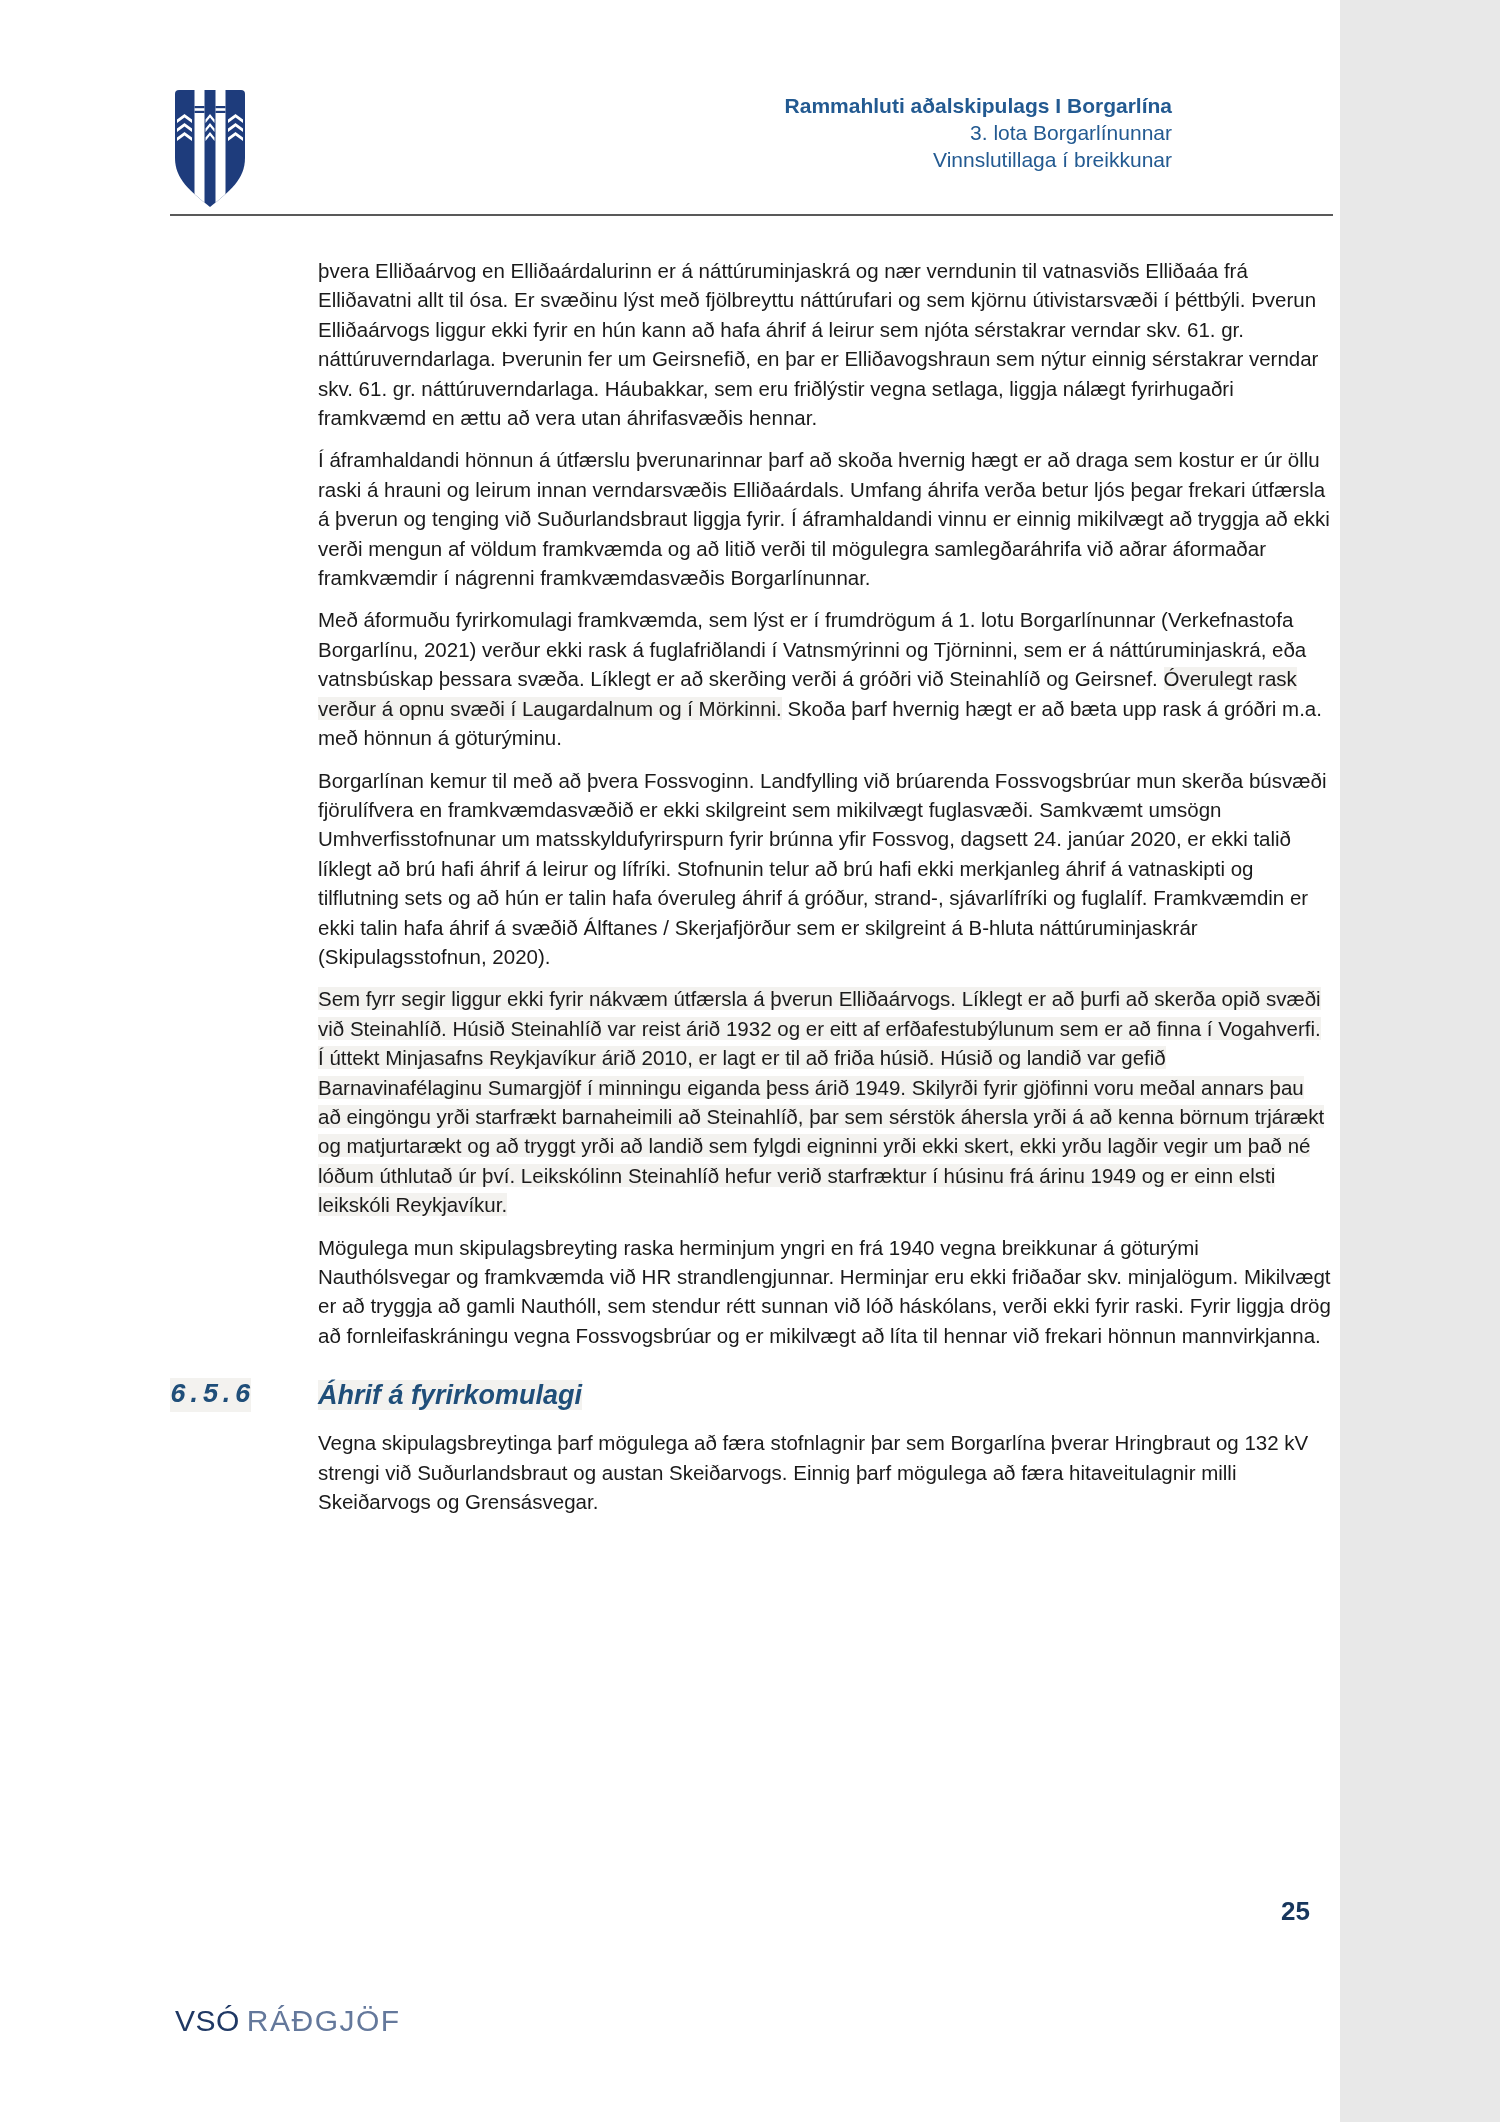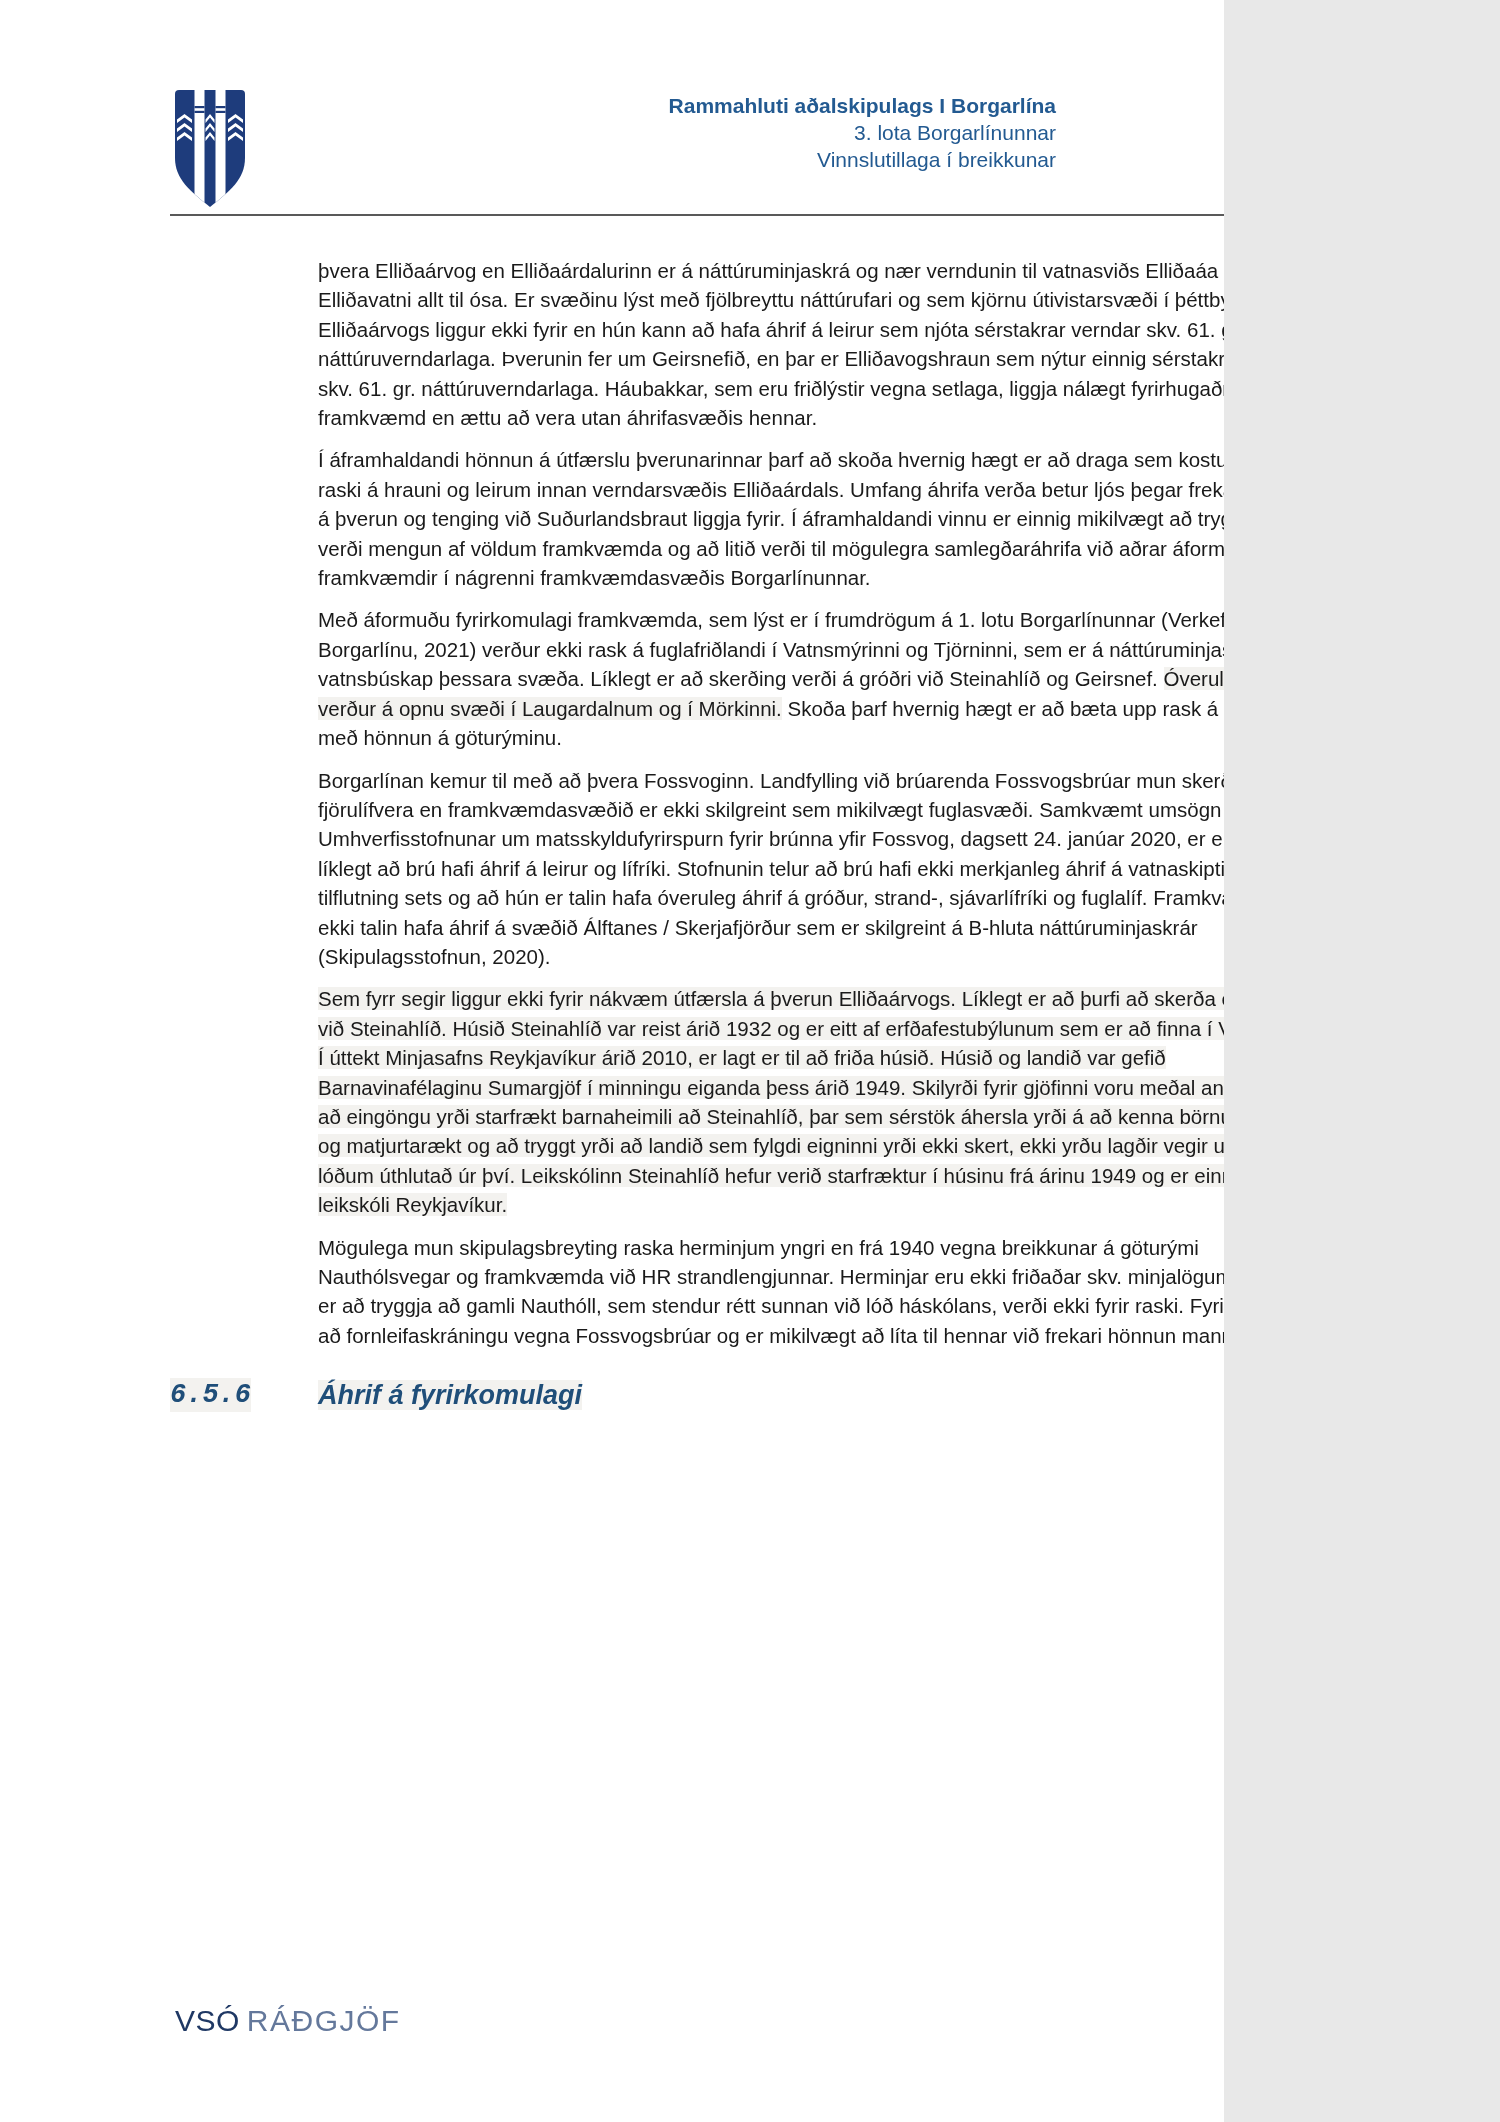--- a/index.html
+++ b/index.html
@@ -1,18 +1,18 @@
 <!DOCTYPE html>
 <html><head>
 <meta charset="utf-8">
 <style>
   html, body { margin: 0; padding: 0; background: #e8e8e8; }
   .page {
     position: relative;
-    width: 1224px;
+    width: 1340px;
     height: 2122px;
     background: #ffffff;
     font-family: "Liberation Sans", sans-serif;
     color: #1a1a1a;
     overflow: hidden;
   }
 
   
   .logo {
     position: absolute;
@@ -139,20 +139,21 @@
   <div class="header-rule"></div>
 
   <div class="doc-body" id="doc-body">
       <p class="body-paragraph"><span>þvera Elliðaárvog en Elliðaárdalurinn er á náttúruminjaskrá og nær verndunin til vatnasviðs Elliðaáa frá Elliðavatni allt til ósa. Er svæðinu lýst með fjölbreyttu náttúrufari og sem kjörnu útivistarsvæði í þéttbýli. Þverun Elliðaárvogs liggur ekki fyrir en hún kann að hafa áhrif á leirur sem njóta sérstakrar verndar skv. 61. gr. náttúruverndarlaga. Þverunin fer um Geirsnefið, en þar er Elliðavogshraun sem nýtur einnig sérstakrar verndar skv. 61. gr. náttúruverndarlaga. Háubakkar, sem eru friðlýstir vegna setlaga, liggja nálægt fyrirhugaðri framkvæmd en ættu að vera utan áhrifasvæðis hennar.</span></p>
       <p class="body-paragraph"><span>Í áframhaldandi hönnun á útfærslu þverunarinnar þarf að skoða hvernig hægt er að draga sem kostur er úr öllu raski á hrauni og leirum innan verndarsvæðis Elliðaárdals. Umfang áhrifa verða betur ljós þegar frekari útfærsla á þverun og tenging við Suðurlandsbraut liggja fyrir. Í áframhaldandi vinnu er einnig mikilvægt að tryggja að ekki verði mengun af völdum framkvæmda og að litið verði til mögulegra samlegðaráhrifa við aðrar áformaðar framkvæmdir í nágrenni framkvæmdasvæðis Borgarlínunnar.</span></p>
       <p class="body-paragraph"><span>Með áformuðu fyrirkomulagi framkvæmda, sem lýst er í frumdrögum á 1. lotu Borgarlínunnar (Verkefnastofa Borgarlínu, 2021) verður ekki rask á fuglafriðlandi í Vatnsmýrinni og Tjörninni, sem er á náttúruminjaskrá, eða vatnsbúskap þessara svæða. Líklegt er að skerðing verði á gróðri við Steinahlíð og Geirsnef. </span><span class="hl">Óverulegt rask verður á opnu svæði í Laugardalnum og í Mörkinni.</span><span> Skoða þarf hvernig hægt er að bæta upp rask á gróðri m.a. með hönnun á göturýminu.</span></p>
       <p class="body-paragraph"><span>Borgarlínan kemur til með að þvera Fossvoginn. Landfylling við brúarenda Fossvogsbrúar mun skerða búsvæði fjörulífvera en framkvæmdasvæðið er ekki skilgreint sem mikilvægt fuglasvæði. Samkvæmt umsögn Umhverfisstofnunar um matsskyldufyrirspurn fyrir brúnna yfir Fossvog, dagsett 24. janúar 2020, er ekki talið líklegt að brú hafi áhrif á leirur og lífríki. Stofnunin telur að brú hafi ekki merkjanleg áhrif á vatnaskipti og tilflutning sets og að hún er talin hafa óveruleg áhrif á gróður, strand-, sjávarlífríki og fuglalíf. Framkvæmdin er ekki talin hafa áhrif á svæðið Álftanes / Skerjafjörður sem er skilgreint á B-hluta náttúruminjaskrár (Skipulagsstofnun, 2020).</span></p>
       <p class="body-paragraph"><span class="hl">Sem fyrr segir liggur ekki fyrir nákvæm útfærsla á þverun Elliðaárvogs. Líklegt er að þurfi að skerða opið svæði við Steinahlíð. Húsið Steinahlíð var reist árið 1932 og er eitt af erfðafestubýlunum sem er að finna í Vogahverfi. Í úttekt Minjasafns Reykjavíkur árið 2010, er lagt er til að friða húsið. Húsið og landið var gefið Barnavinafélaginu Sumargjöf í minningu eiganda þess árið 1949. Skilyrði fyrir gjöfinni voru meðal annars þau að eingöngu yrði starfrækt barnaheimili að Steinahlíð, þar sem sérstök áhersla yrði á að kenna börnum trjárækt og matjurtarækt og að tryggt yrði að landið sem fylgdi eigninni yrði ekki skert, ekki yrðu lagðir vegir um það né lóðum úthlutað úr því. Leikskólinn Steinahlíð hefur verið starfræktur í húsinu frá árinu 1949 og er einn elsti leikskóli Reykjavíkur.</span></p>
       <p class="body-paragraph"><span>Mögulega mun skipulagsbreyting raska herminjum yngri en frá 1940 vegna breikkunar á göturými Nauthólsvegar og framkvæmda við HR strandlengjunnar. Herminjar eru ekki friðaðar skv. minjalögum. Mikilvægt er að tryggja að gamli Nauthóll, sem stendur rétt sunnan við lóð háskólans, verði ekki fyrir raski. Fyrir liggja drög að fornleifaskráningu vegna Fossvogsbrúar og er mikilvægt að líta til hennar við frekari hönnun mannvirkjanna.</span></p>
       <div class="section-heading"><span class="section-number hl">6.5.6</span><span class="section-title hl">Áhrif á fyrirkomulagi</span></div>
+      <p class="body-paragraph"><span>Vegna skipulagsbreytinga þarf mögulega að færa stofnlagnir þar sem Borgarlína þverar Hringbraut og 132 kV strengi við Suðurlandsbraut og austan Skeiðarvogs. Einnig þarf mögulega að færa hitaveitulagnir milli Skeiðarvogs og Grensásvegar.</span></p>
     </div>
 
   <div class="footer-brand">
     <span class="brand-bold">VSÓ</span><span class="brand-light">RÁÐGJÖF</span>
   </div>
   <div class="page-number">25</div>
 
 </div>
 
 </body></html>

